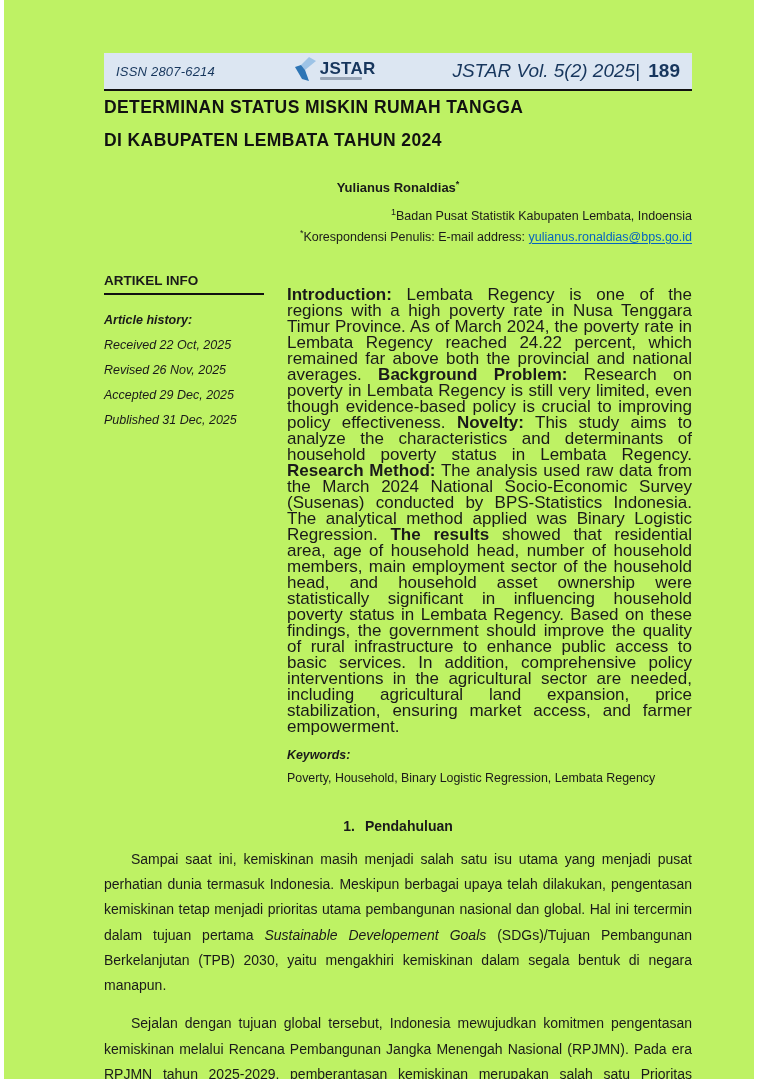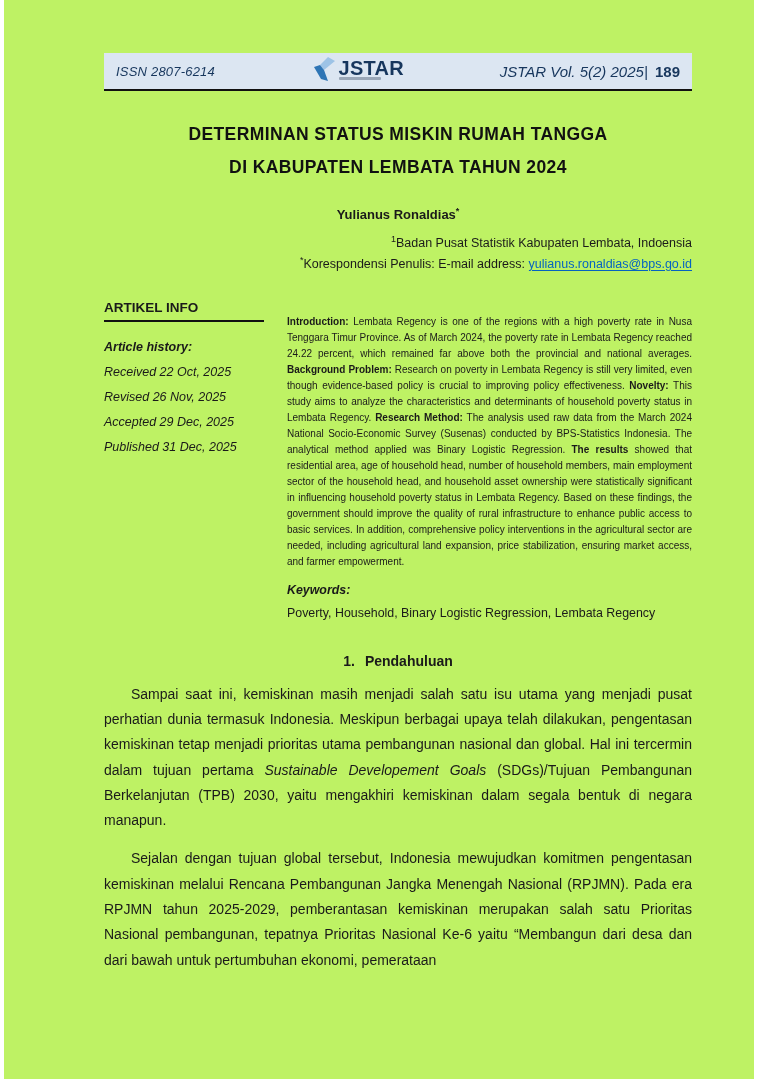--- a/index.html
+++ b/index.html
@@ -16,50 +16,50 @@
     height:38px; background:#dce6f2; border-bottom:2px solid #111111;
     display:flex; align-items:center; justify-content:space-between;
     padding:0 12px;
   }
   .journal-bar .issn {
     font-style:italic; font-size:13px; color:#17365d; letter-spacing:.2px;
   }
   .logo-wrap { display:flex; align-items:center; gap:2px; }
   .logo-text-col { display:flex; flex-direction:column; align-items:flex-start; }
   .logo-text {
-    font-weight:bold; font-size:20px; color:#17365d; letter-spacing:.3px; line-height:13px;
+    font-weight:bold; font-size:17px; color:#17365d; letter-spacing:.3px; line-height:13px;
   }
   .logo-tagline { width:42px; height:3px; background:#9aa7b8; margin-top:2px; border-radius:1px; }
-  .vol-wrap { font-size:15px; color:#17365d; }
+  .vol-wrap { font-size:19px; color:#17365d; }
   .vol-wrap .vol { font-style:italic; }
   .vol-wrap .pageno { font-weight:bold; margin-left:3px; }
 
   
   .paper-title {
-    margin-top:27px; text-align:center; font-weight:700; font-size:17.5px;
+    text-align:left; font-weight:700; font-size:17.5px;
     letter-spacing:.4px; color:#111; line-height:33px;
   }
   .author-line { margin-top:22px; text-align:center; font-weight:bold; font-size:13px; }
   .author-line sup { font-size:9px; }
   .affil-block { margin-top:9px; text-align:right; font-size:12.5px; line-height:17px; }
   .affil-block sup { font-size:9px; }
   .email-link { color:#0563c1; text-decoration:underline; }
 
   
   .columns { display:flex; margin-top:26px; gap:23px; }
   .col-left { width:160px; flex:none; }
   .col-right { flex:1; min-width:0; }
   .col-heading {
     font-weight:bold; font-size:13.5px; padding-bottom:5px;
     border-bottom:2px solid #111111;
   }
   .history-label { margin-top:18px; font-weight:bold; font-style:italic; font-size:12.5px; }
   .history-item { margin-top:11px; font-style:italic; font-size:12.5px; line-height:14px; }
   .abstract-text {
-    margin-top:14px; font-size:10px; line-height:16px; text-align:justify;
+    margin-top:14px; font-size:17px; line-height:16px; text-align:justify;
   }
   .abstract-text .b { font-weight:bold; }
   .keywords-label { margin-top:13px; font-weight:bold; font-style:italic; font-size:12.4px; }
   .keywords-line { margin-top:9px; font-size:12.4px; }
 
   
   .section-heading { margin-top:33px; font-weight:bold; font-size:14px;text-align:center; }
   .section-heading .num { margin-right:10px; }
   .body-para {
     margin-top:13px; font-size:14px; line-height:25.3px;

